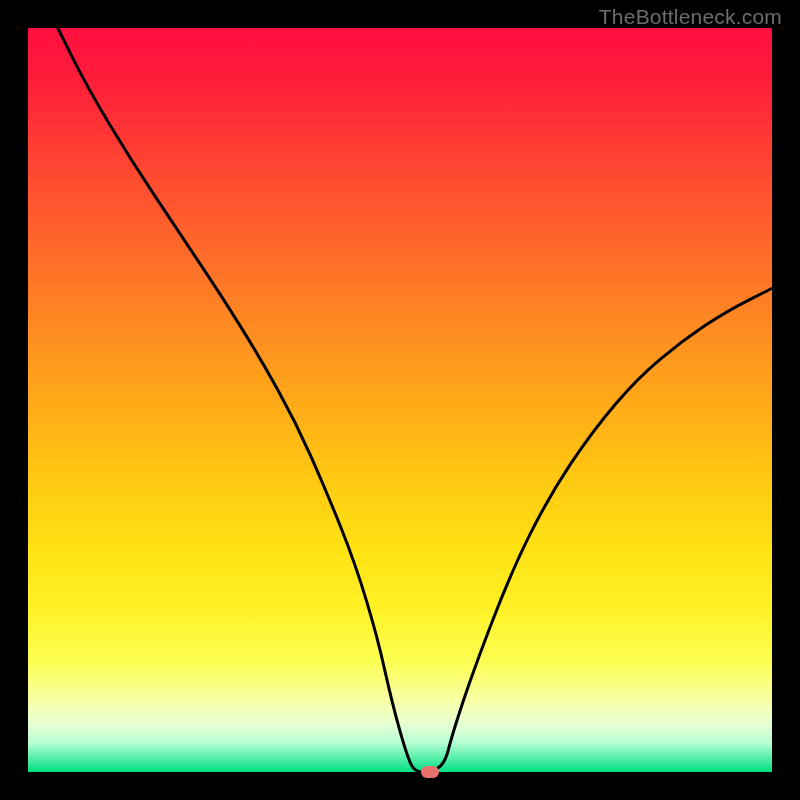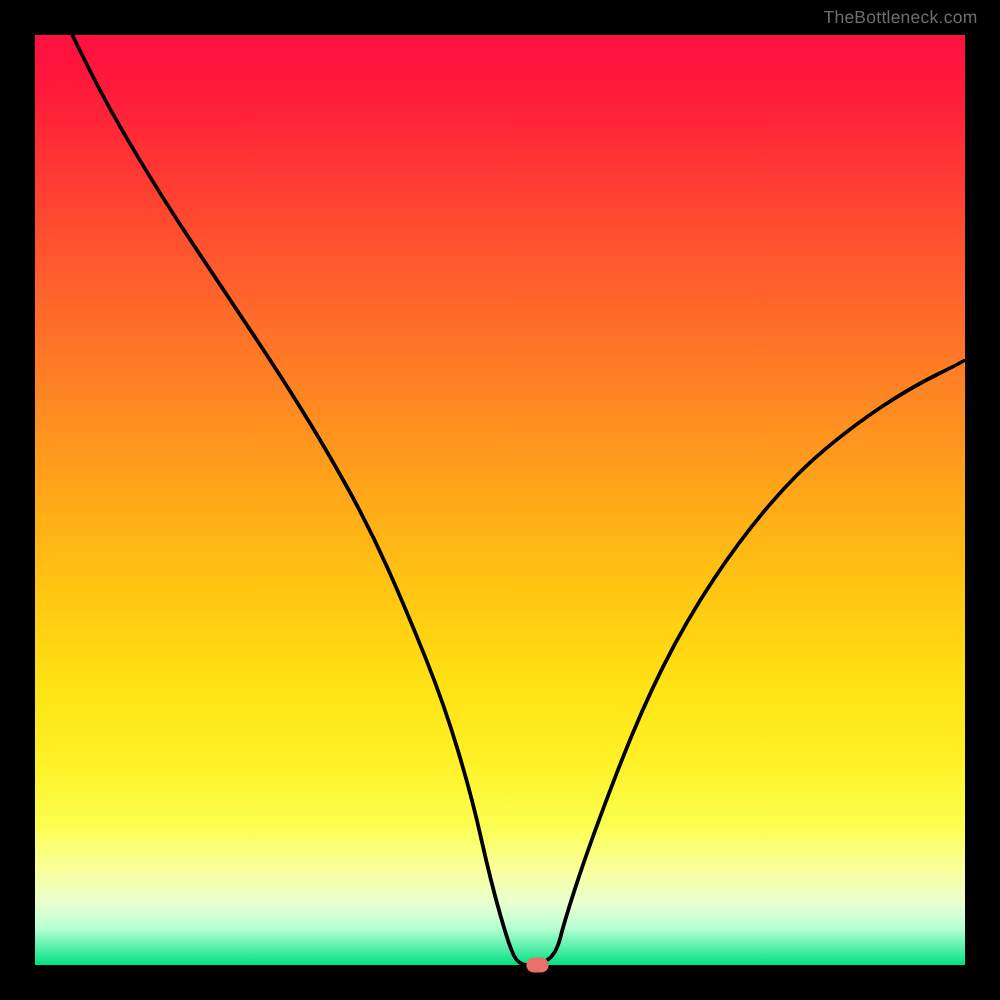--- a/index.html
+++ b/index.html
@@ -41,21 +41,21 @@
       #e8ffd2 93.5%,
       #b9ffd4 96%,
       #00e083 100%
     );
   }
   .watermark {
     position: absolute;
     top: 5px;
     right: 18px;
     font-family: Arial, Helvetica, sans-serif;
-    font-size: 14px;
+    font-size: 21px;
     font-weight: 400;
     color: #6d6d6d;
     letter-spacing: 0.2px;
   }
   svg.curve {
     position: absolute;
     left: 0;
     top: 0;
     width: 744px;
     height: 744px;

